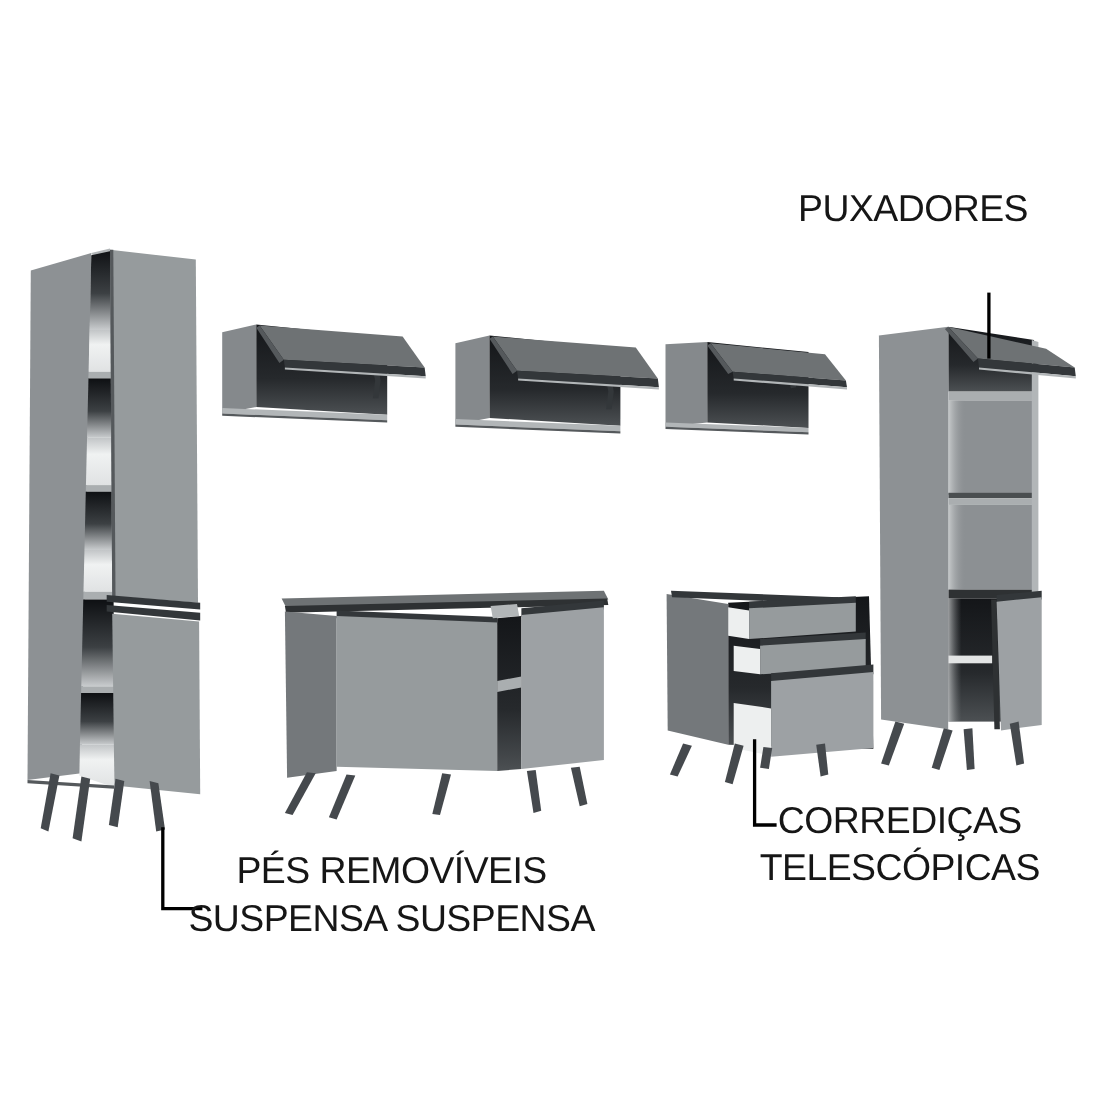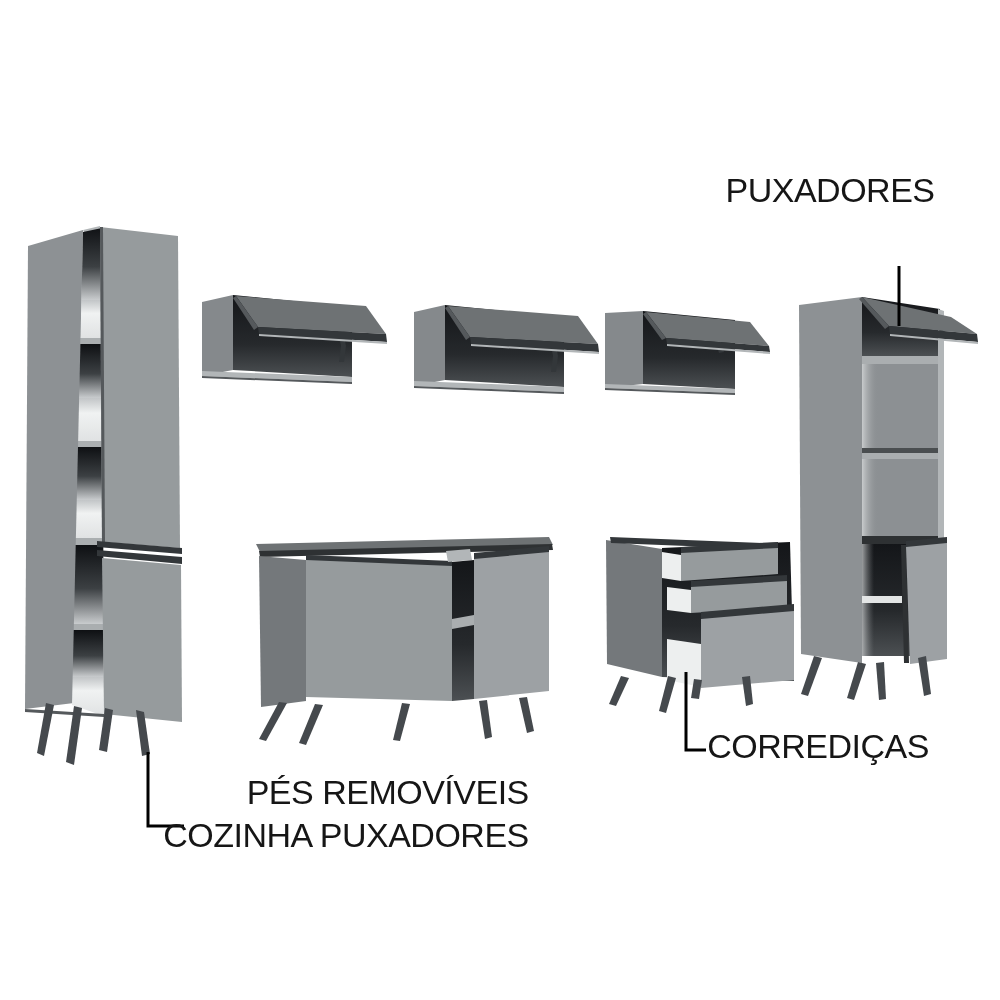--- a/index.html
+++ b/index.html
@@ -6,21 +6,21 @@
     --bg:#ffffff; --text:#161616; --line:#000000;
     --panel:#85898c; --panel-light:#8d9194; --panel-dark:#74787b;
     --door:#969b9d; --door-light:#9da1a4; --slab:#6e7274;
     --edge:#33373a; --counter:#2e3133; --shelf-white:#edefef;
     --shelf-edge:#aaaeb0; --feet:#45494d; --hl:#b2b6b8; --dk:#55595c; --back:#8c9093;
   }
   html,body{margin:0;padding:0;background:#fff;}
   #stage{position:relative;width:1000px;height:1000px;background:var(--bg);
          overflow:hidden;font-family:"Liberation Sans",sans-serif;}
   #scene{position:absolute;left:0;top:0;}
-  .label{position:absolute;transform:translateX(-50%);text-align:right;
+  .label{position:absolute;transform:translateX(-50%);text-align:center;
          color:var(--text);font-size:34px;line-height:43px;letter-spacing:-0.5px;
          white-space:nowrap;}
   
   .c-panel{fill:var(--panel);}   .c-panelL{fill:var(--panel-light);}
   .c-panelD{fill:var(--panel-dark);} .c-door{fill:var(--door);}
   .c-doorL{fill:var(--door-light);}  .c-slab{fill:var(--slab);}
   .c-edge{fill:var(--edge);}     .c-counter{fill:var(--counter);}
   .c-shelf{fill:var(--shelf-white);} .c-sedge{fill:var(--shelf-edge);}
   .c-feet{fill:var(--feet);}     .c-hl{fill:var(--hl);}
   .c-dk{fill:var(--dk);}         .c-back{fill:var(--back);}
@@ -206,22 +206,23 @@
 
   <polyline class="callout" points="899,266 899,326"></polyline>
   <polyline class="callout" points="148,752 148,826 184,826"></polyline>
   <polyline class="callout" points="686,672 686,750 706,750"></polyline>
 </svg>
 
 <div class="label" style="left:830px;top:169px;">
   <div>PUXADORES</div>
 </div>
 
-<div class="label" style="left:346px;top:771px;">
+<div class="label" style="left:356px;top:771px;">
   <div>PÉS REMOVÍVEIS</div>
-  <div>COZINHA PUXADORES</div>
+  <div>SUSPENSA SUSPENSA</div>
 </div>
 
 <div class="label" style="left:818px;top:725px;">
   <div>CORREDIÇAS</div>
+  <div>TELESCÓPICAS</div>
 </div>
 
 </div>
 
 </body></html>

